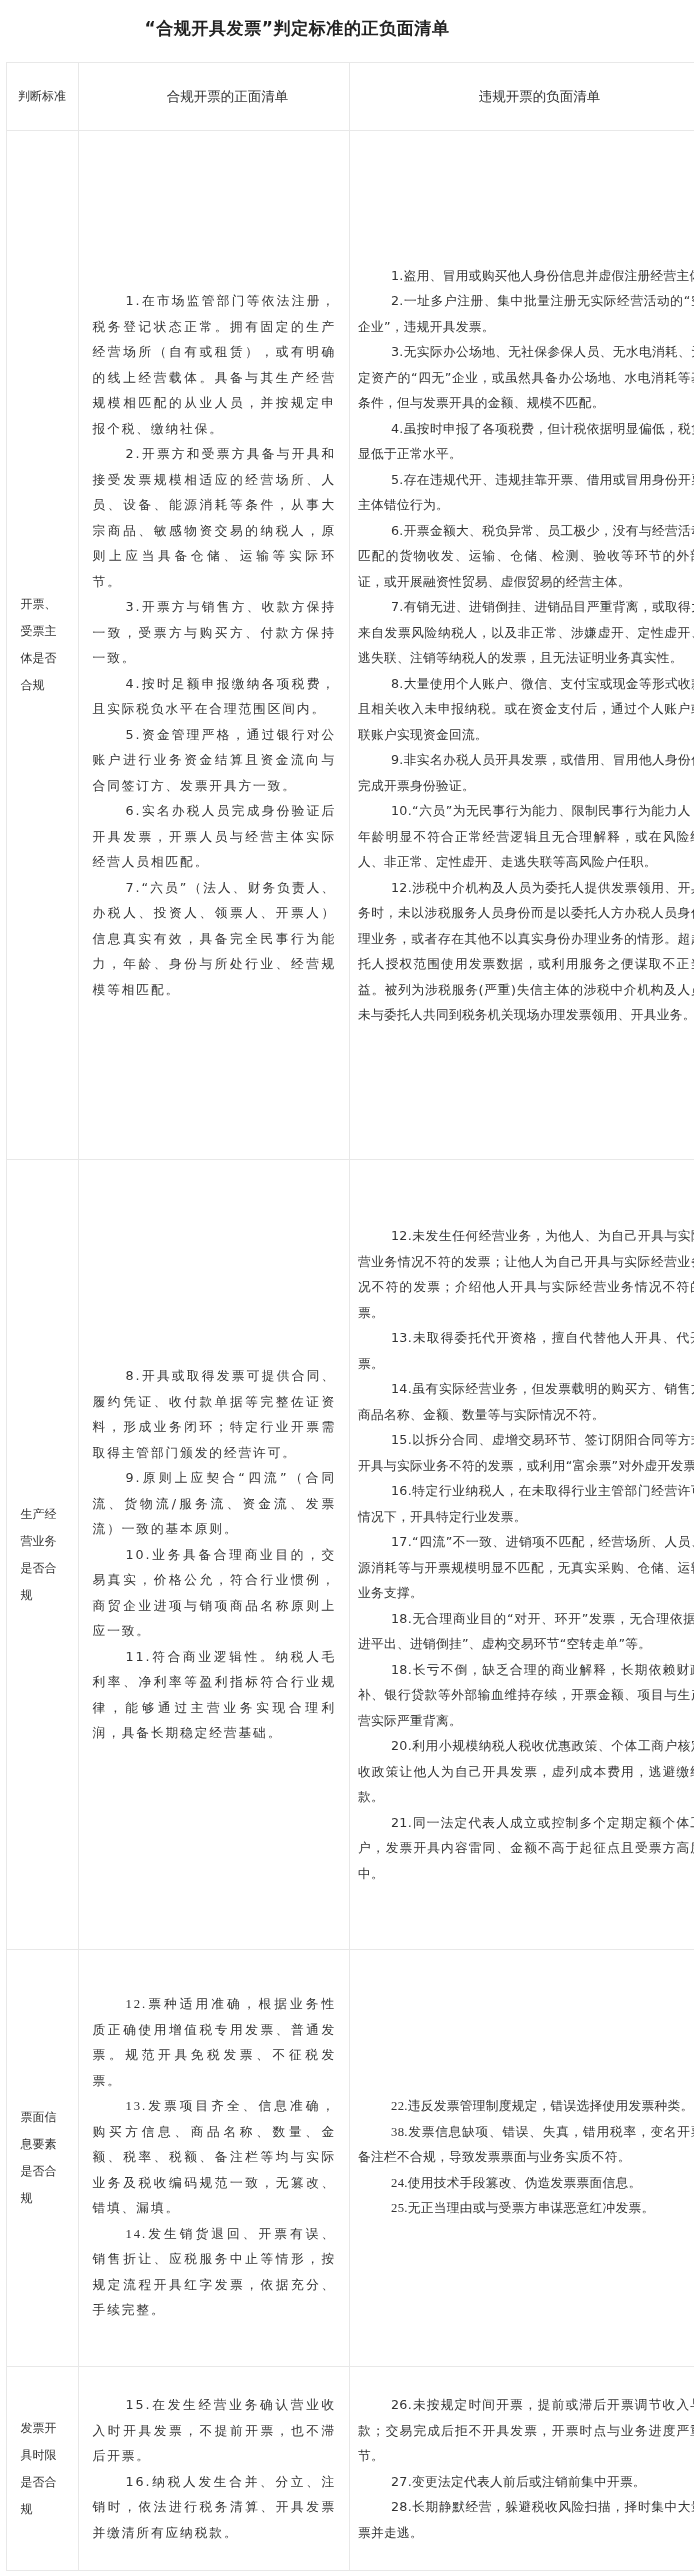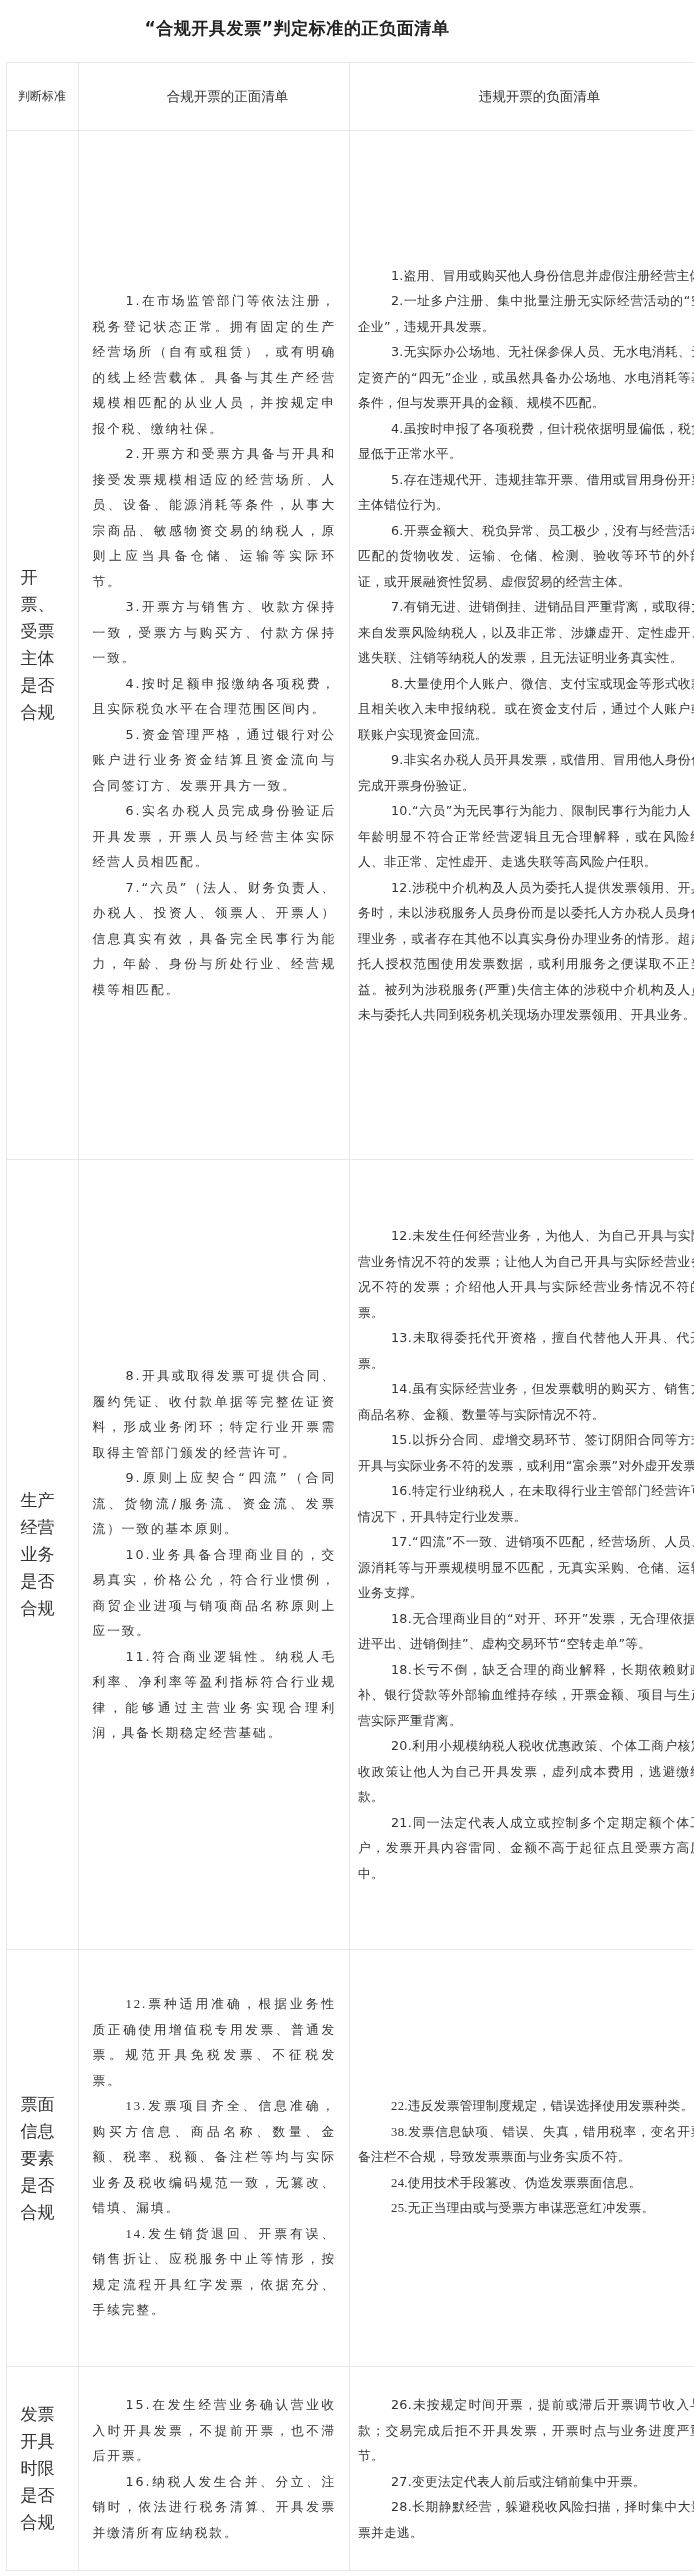--- a/index.html
+++ b/index.html
@@ -20,21 +20,21 @@
   td, th {
     border: 1.1px solid #e8e8e8; vertical-align: middle;
     font-weight: normal; color: #333333;
   }
   th { height: 65px; font-size: 13.5px; text-align: center; }
   th.c1 { font-size: 12px; line-height: 27px; }
   .c1 { width: 69px; }
   .c2 { width: 240px; padding-left: 29px; }
   .c3 { width: 378px; }
   td.label {
-    font-size: 17px; line-height: 27px; padding: 0 12.4px 0 14px; margin-top: 16px;
+    font-size: 12px; line-height: 27px; padding: 0 12.4px 0 14px; margin-top: 16px;
   }
   td.pos { padding: 0 12.4px 0 14px; margin-left: 29px; }
   td.neg { padding: 0 12.4px 0 8.4px; }
   .item {
     font-size: 12.7px; line-height: 25.5px; text-indent: 2.6em;
     margin: 0; text-align: justify;
   }
   td.pos .item { letter-spacing: 1.9px; }
   td.neg .item { letter-spacing: 0.3px; }
   tr.r1 td { height: 1028px; }

